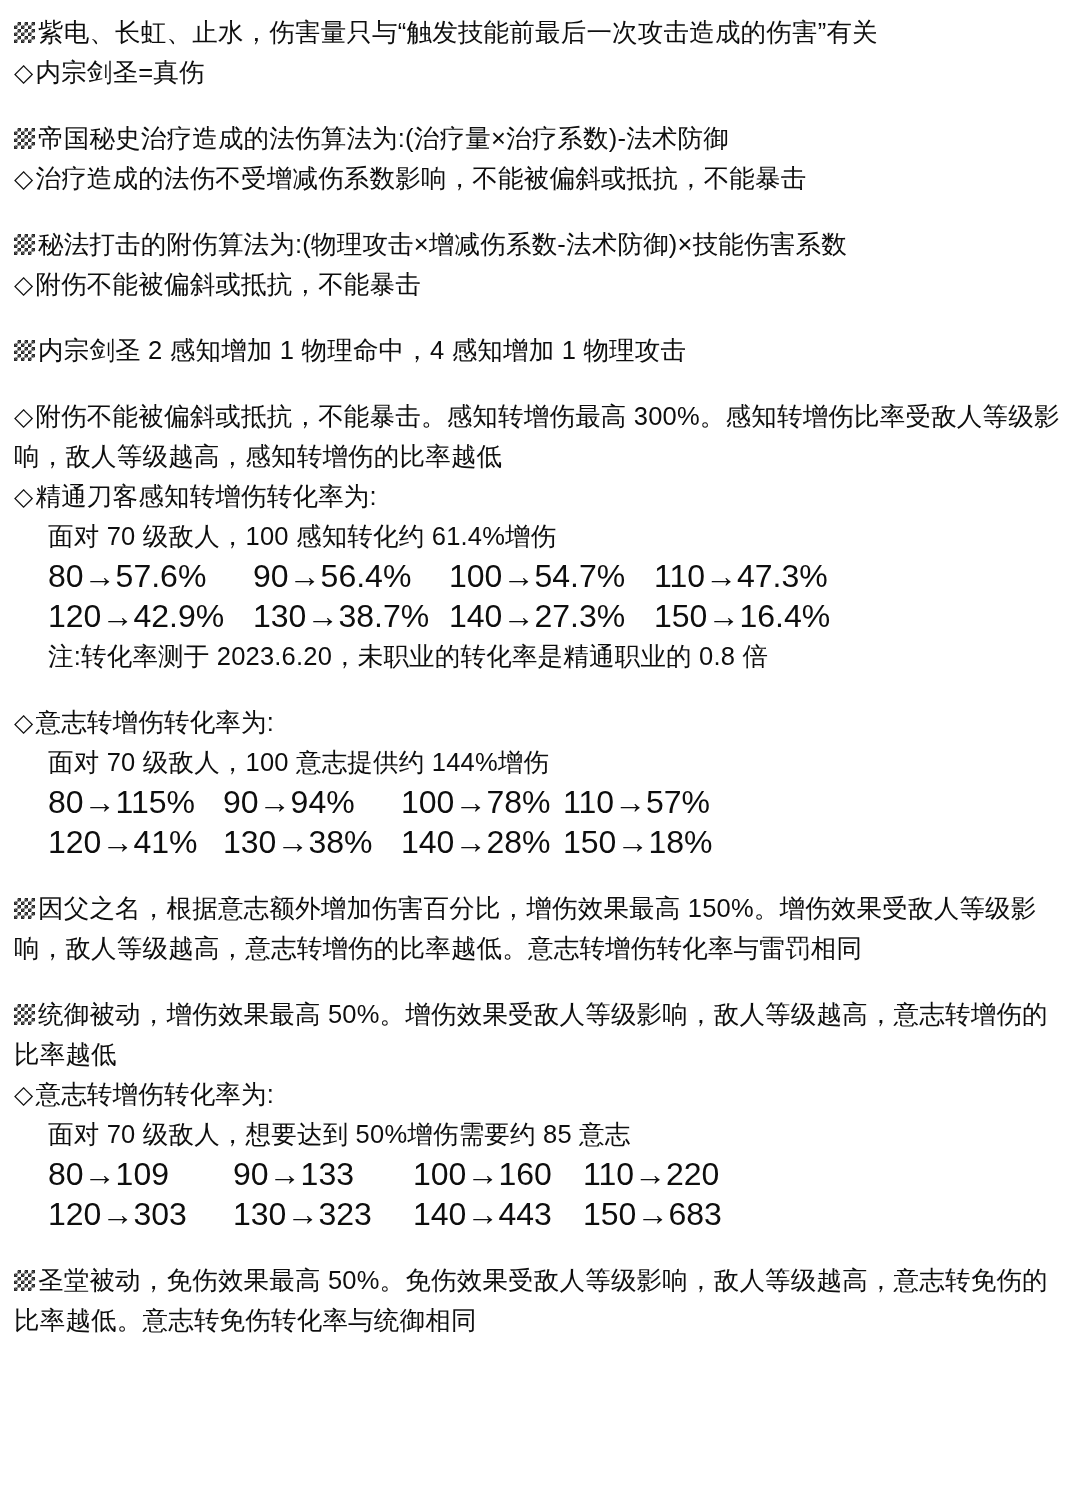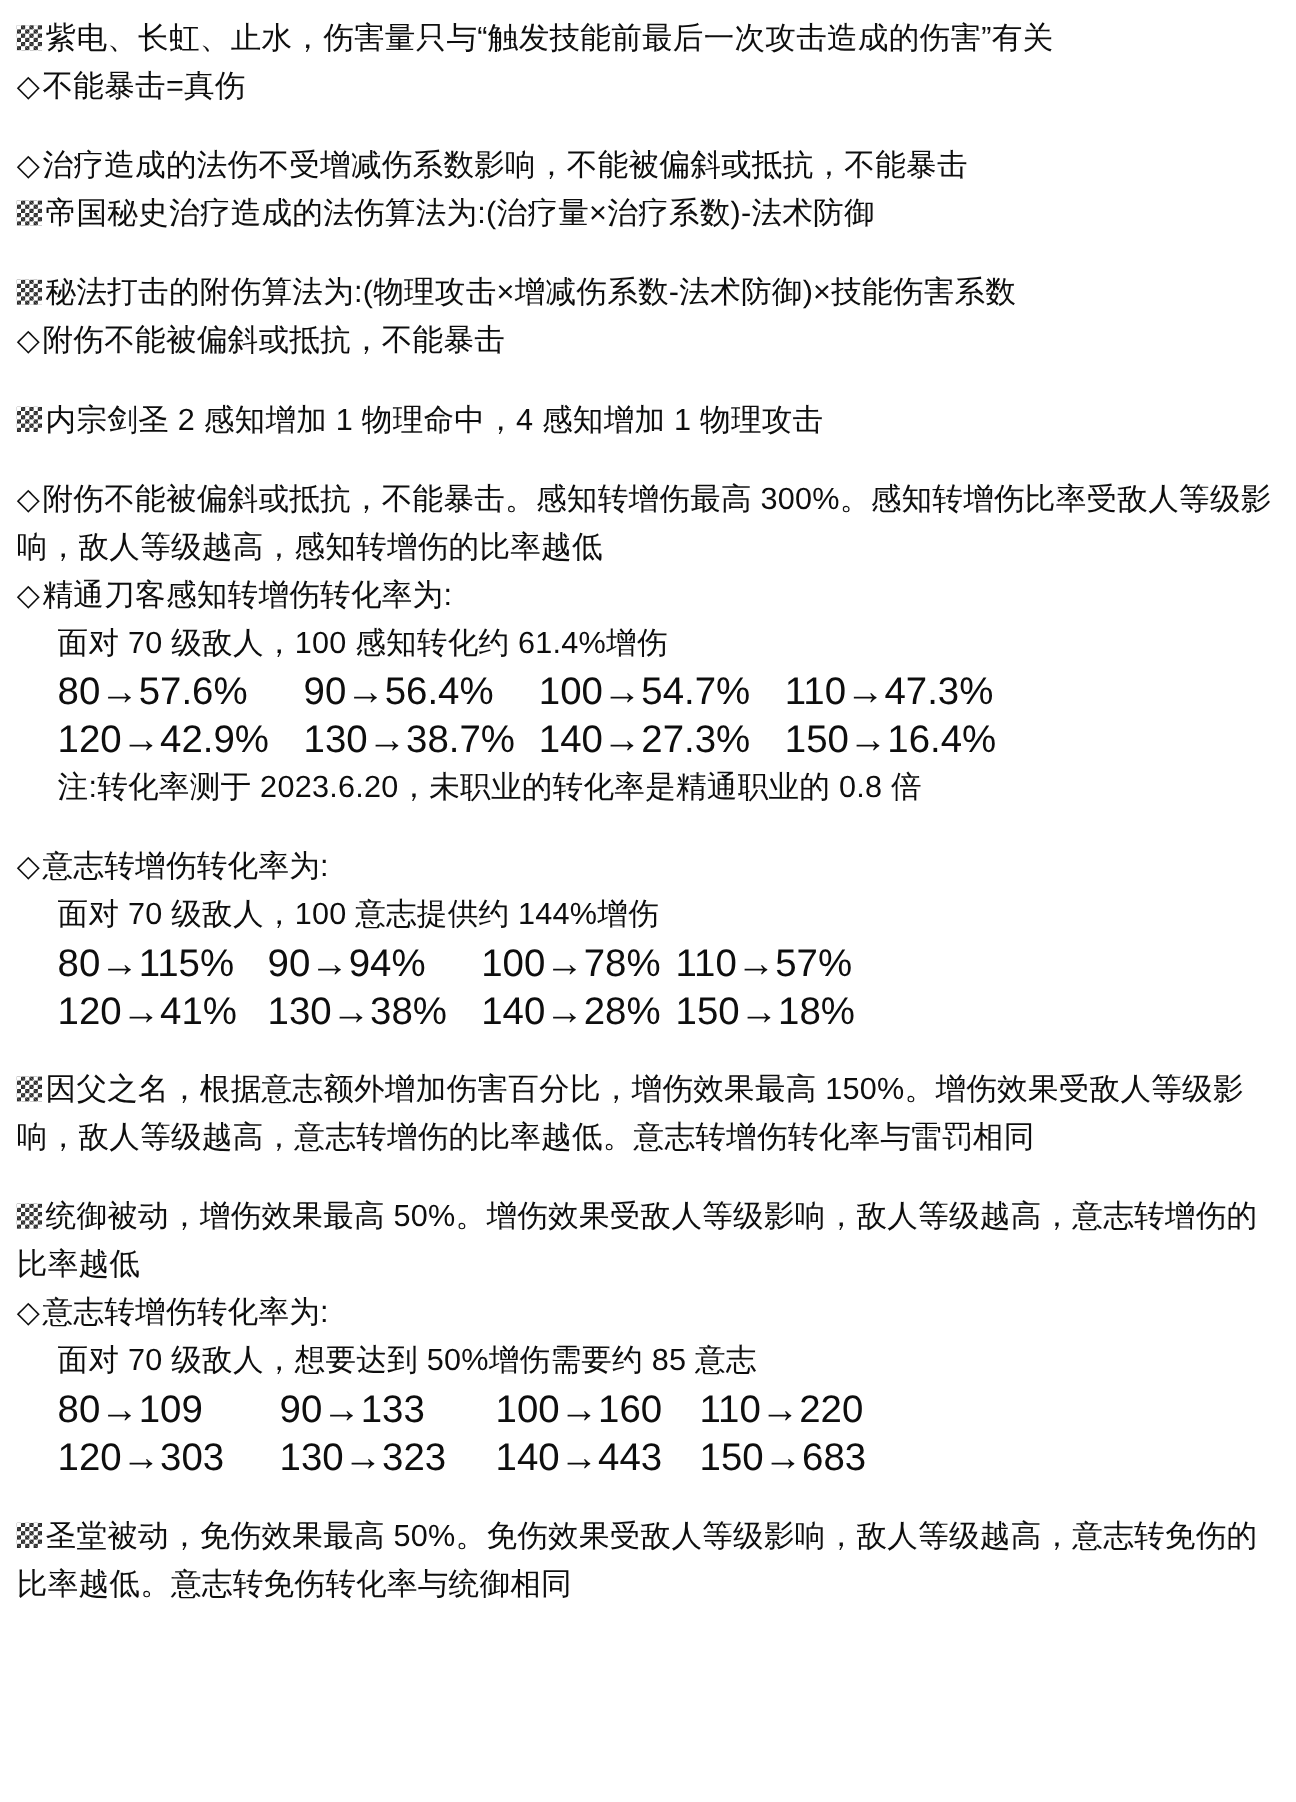--- a/index.html
+++ b/index.html
@@ -77,25 +77,25 @@
   .u3 { min-width: 170px; }
   .u4 { min-width: 150px; }
 </style>
 </head>
 <body>
 
 <div class="page">
   <div id="blocks-root">
       <div class="block">
         <div class="line"><span class="marker"></span><span>紫电、长虹、止水，伤害量只与“触发技能前最后一次攻击造成的伤害”有关</span></div>
-        <div class="line"><span class="diamond">◇</span><span>不能暴击=真伤</span></div>
+        <div class="line"><span class="diamond">◇</span><span>内宗剑圣=真伤</span></div>
       </div>
       <div class="block">
+        <div class="line"><span class="marker"></span><span>帝国秘史治疗造成的法伤算法为:(治疗量×治疗系数)-法术防御</span></div>
         <div class="line"><span class="diamond">◇</span><span>治疗造成的法伤不受增减伤系数影响，不能被偏斜或抵抗，不能暴击</span></div>
-        <div class="line"><span class="marker"></span><span>帝国秘史治疗造成的法伤算法为:(治疗量×治疗系数)-法术防御</span></div>
       </div>
       <div class="block">
         <div class="line"><span class="marker"></span><span>秘法打击的附伤算法为:(物理攻击×增减伤系数-法术防御)×技能伤害系数</span></div>
         <div class="line"><span class="diamond">◇</span><span>附伤不能被偏斜或抵抗，不能暴击</span></div>
       </div>
       <div class="block">
         <div class="line"><span class="marker"></span><span>内宗剑圣 2 感知增加 1 物理命中，4 感知增加 1 物理攻击</span></div>
       </div>
       <div class="block">
         <div class="line"><span class="diamond">◇</span><span>附伤不能被偏斜或抵抗，不能暴击。感知转增伤最高 300%。感知转增伤比率受敌人等级影响，敌人等级越高，感知转增伤的比率越低</span></div>

